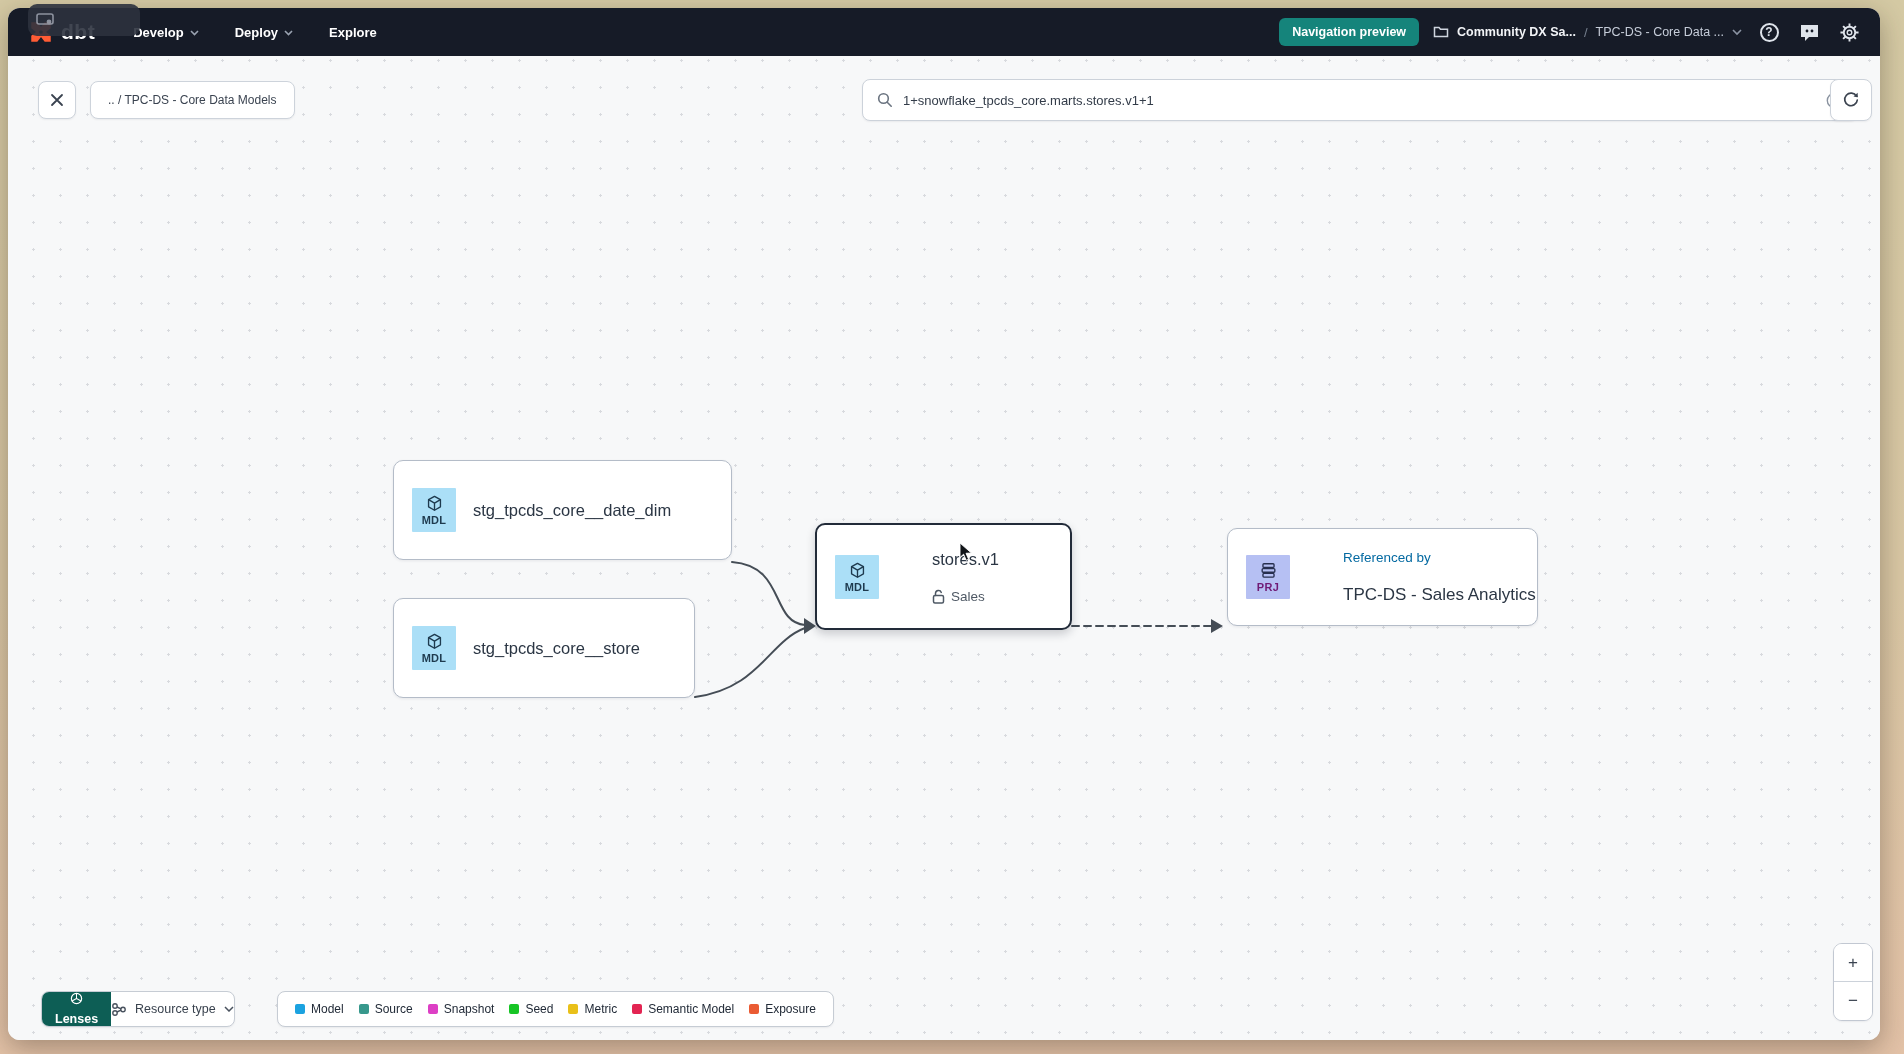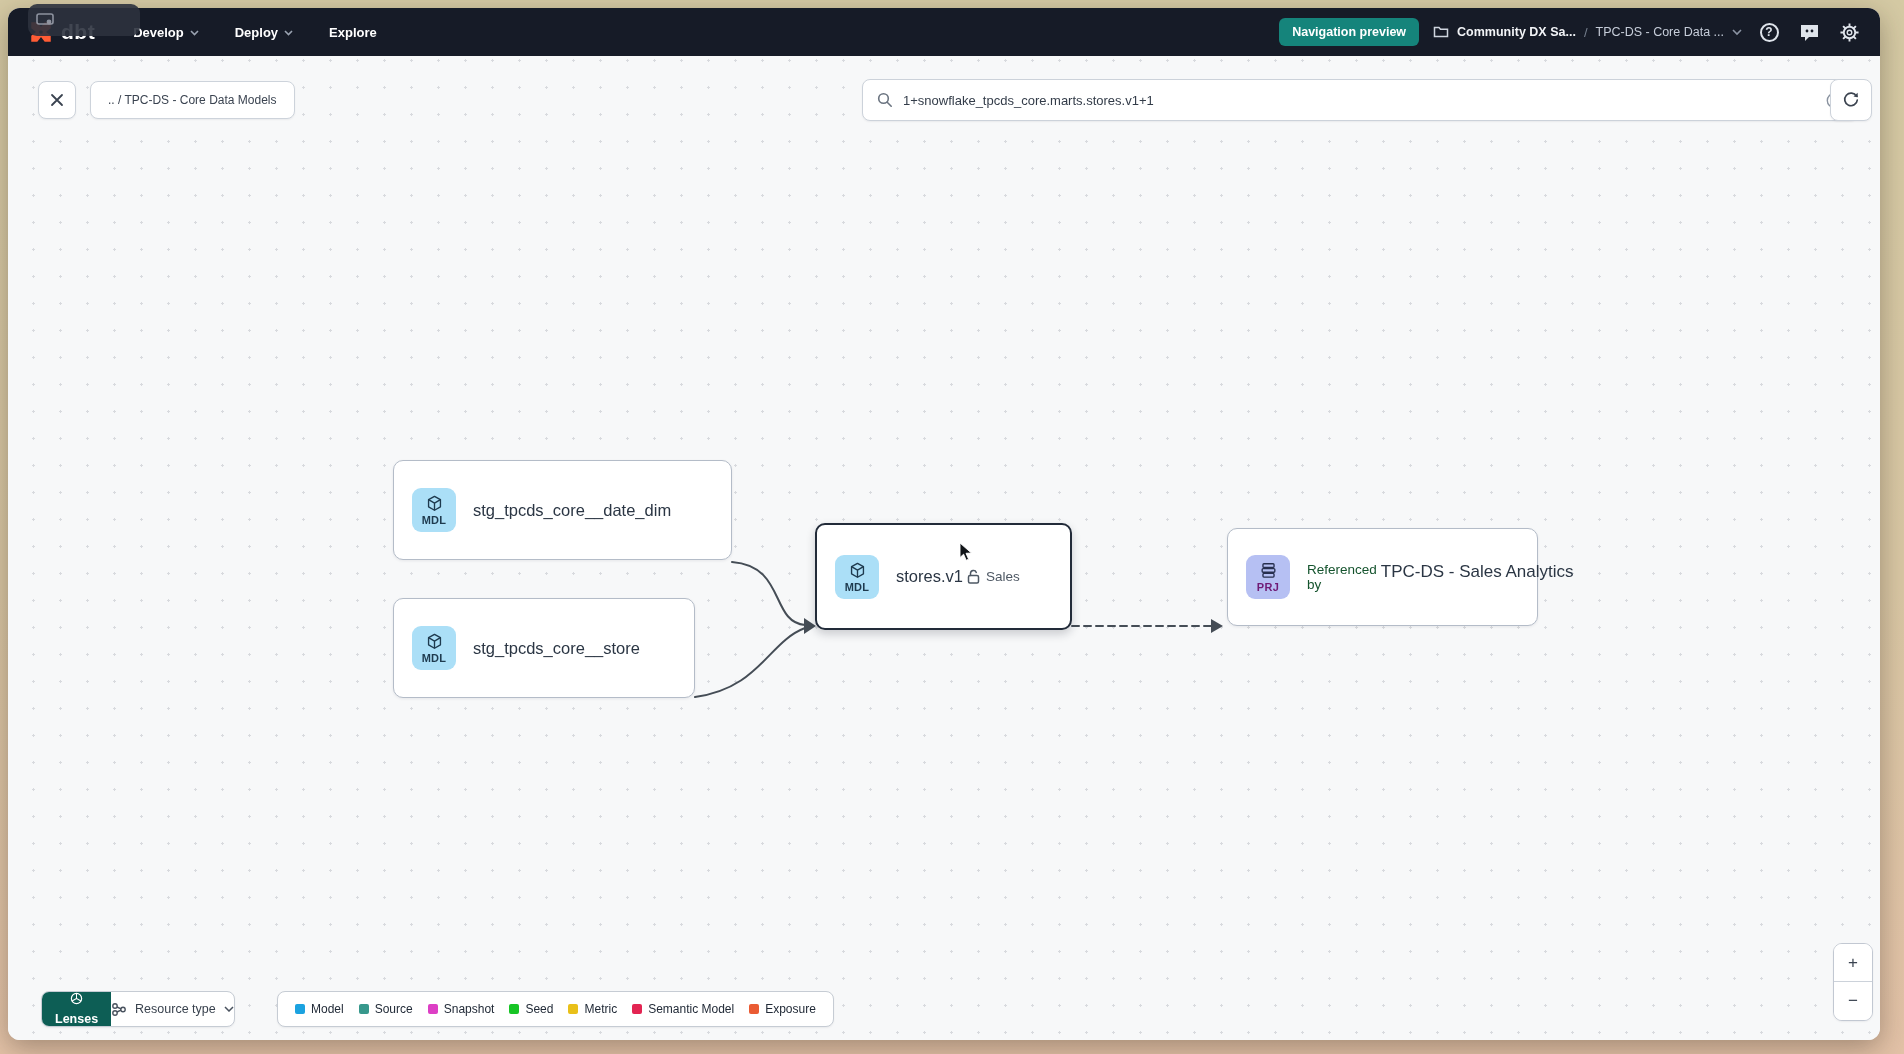--- a/index.html
+++ b/index.html
@@ -66,31 +66,31 @@
     background:#fff; border:1px solid #ccd2da; border-radius:8px;
     display:flex; align-items:center; justify-content:center; cursor:pointer;
     box-shadow:0 1px 2px rgba(20,25,40,.06); }
 
   
   .node { position:absolute; background:#fff; border:1px solid #b4bcc8;
     border-radius:10px; display:flex; align-items:center; padding-left:18px;
     gap:17px; box-shadow:0 1px 3px rgba(22,28,45,.08); cursor:pointer; }
   .node.selected { border:2px solid #222b39;
     box-shadow:0 4px 10px rgba(20,26,42,.20); }
-  .res-badge { width:44px; height:44px; border-radius:9px; flex:0 0 auto;
+  .res-badge { width:44px; height:44px; border-radius:1px; flex:0 0 auto;
     display:flex; flex-direction:column; align-items:center; justify-content:center;
     gap:1px; }
   .res-badge.mdl { background:#abdff7; color:#1e3a4e; }
   .res-badge.prj { background:#b6c0f3; color:#701a75;text-align:center; }
   .res-badge .abbr { font-size:11px; font-weight:bold; letter-spacing:.3px; }
   .node-label { font-size:16.5px; color:#2b3644; font-weight:500; white-space:nowrap; }
-  .node-lines { display:flex; flex-direction:row; gap:4px; }
+  .node-lines { display:flex; flex-direction:column; gap:20px;margin-left:36px; }
   .node-sub { display:flex; align-items:center; gap:6px; font-size:13.5px;
     color:#4e5864; }
-  .ref-small { font-size:13.5px; color:#14532d; }
+  .ref-small { font-size:13.5px; color:#0369a1; }
   .ref-big { font-size:17px; color:#2b3644; font-weight:500; white-space:nowrap; }
 
   .edges { position:absolute; inset:0; pointer-events:none; }
 
   
   .cursor { position:absolute; left:951px; top:486px; z-index:40; pointer-events:none; }
 
   
   .lens-group { position:absolute; left:33px; top:935px; height:36px;
     display:flex; border:1px solid #c6ccd4; border-radius:8px; overflow:hidden;

